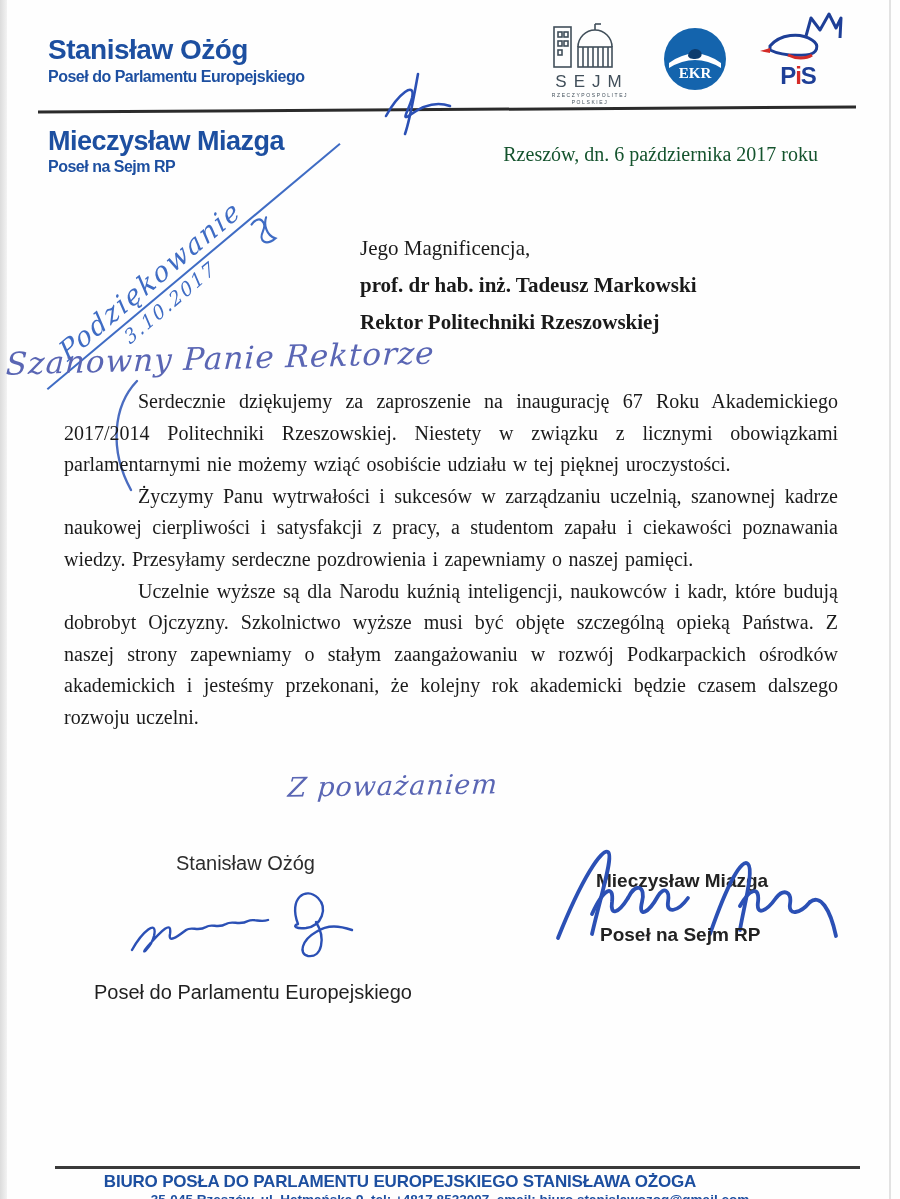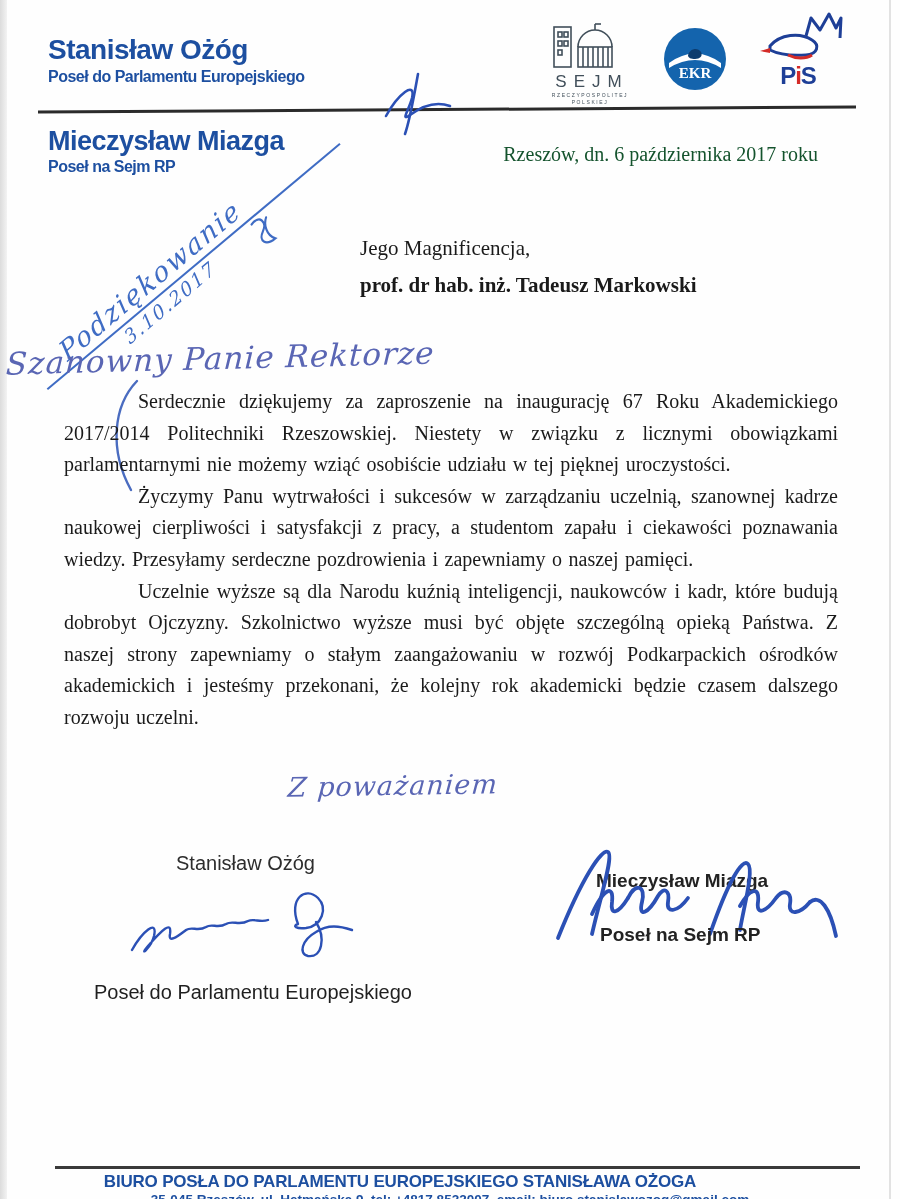--- a/index.html
+++ b/index.html
@@ -158,20 +158,21 @@
       <span>3.10.2017</span>
       <svg width="26" height="34" viewBox="0 0 26 34">
         <path d="M6,4 C18,1 21,12 11,17 C3,21 5,30 18,30 C12,22 16,12 22,8" stroke="#3f6cc4" stroke-width="2.2" fill="none" stroke-linecap="round"></path>
       </svg>
     </div>
   </div>
 
   <div class="recipient">
     <div>Jego Magnificencja,</div>
     <div class="bold">prof. dr hab. inż. Tadeusz Markowski</div>
+    <div class="bold">Rektor Politechniki Rzeszowskiej</div>
   </div>
 
   <div class="salutation hand">Szanowny Panie Rektorze</div>
 
   <svg class="paren-stroke" width="40" height="115" viewBox="0 0 40 115">
     <path d="M34,3 C10,28 6,72 28,112" stroke="#4a6cc0" stroke-width="2.4" fill="none" stroke-linecap="round"></path>
   </svg>
 
   <div class="body-text">
     <p>Serdecznie dziękujemy za zaproszenie na inaugurację 67 Roku Akademickiego 2017/2014 Politechniki Rzeszowskiej. Niestety w związku z licznymi obowiązkami parlamentarnymi nie możemy wziąć osobiście udziału w tej pięknej uroczystości.</p>

